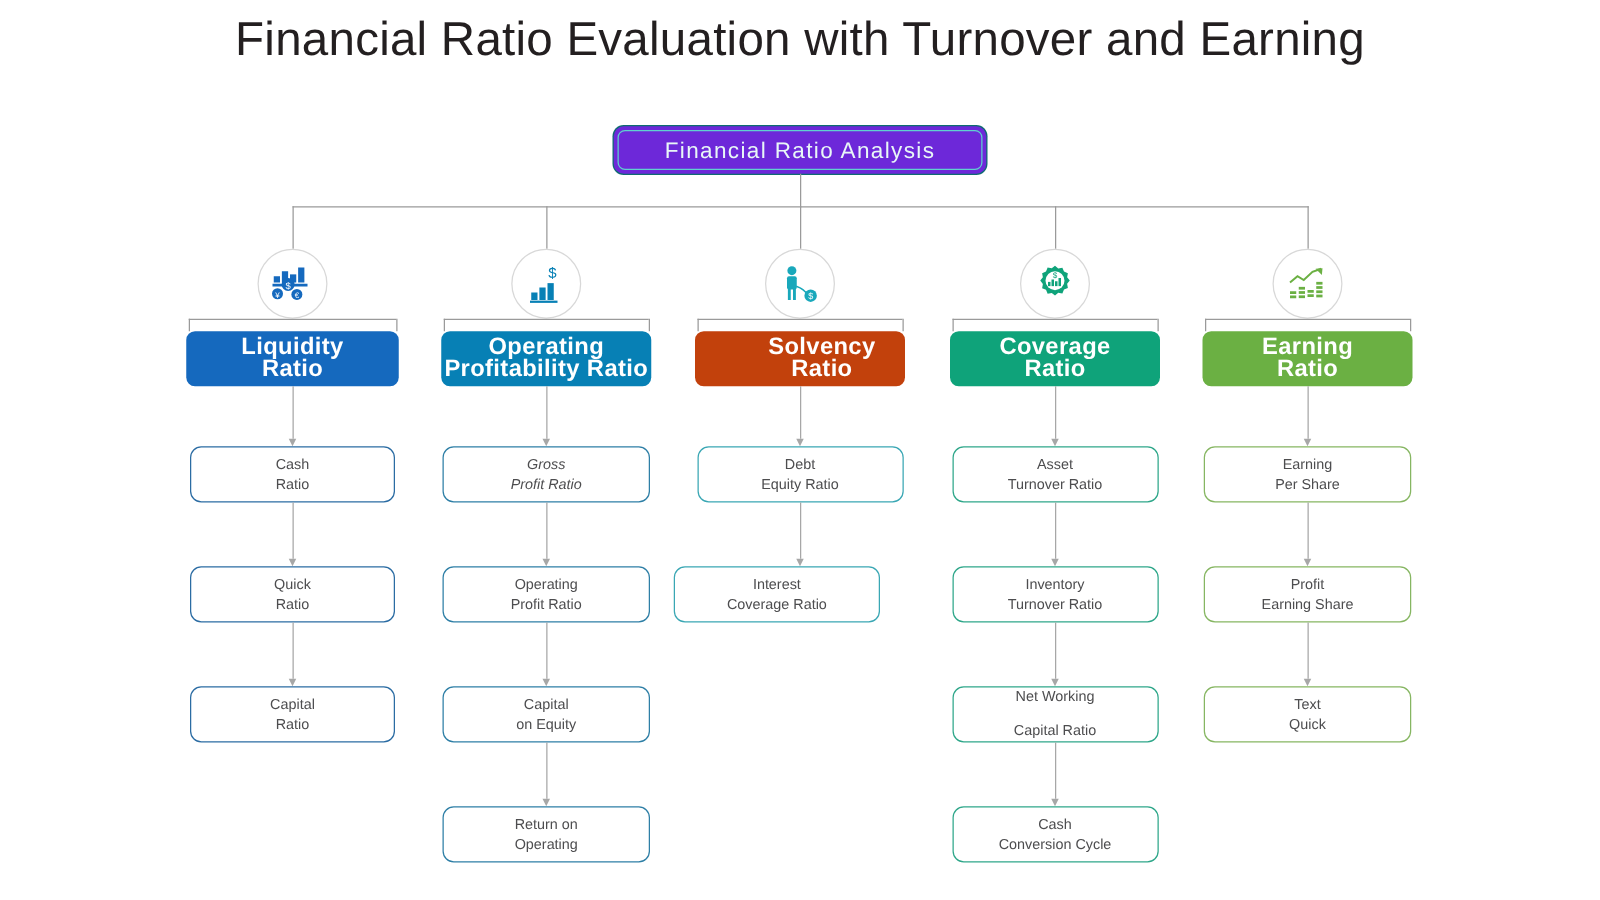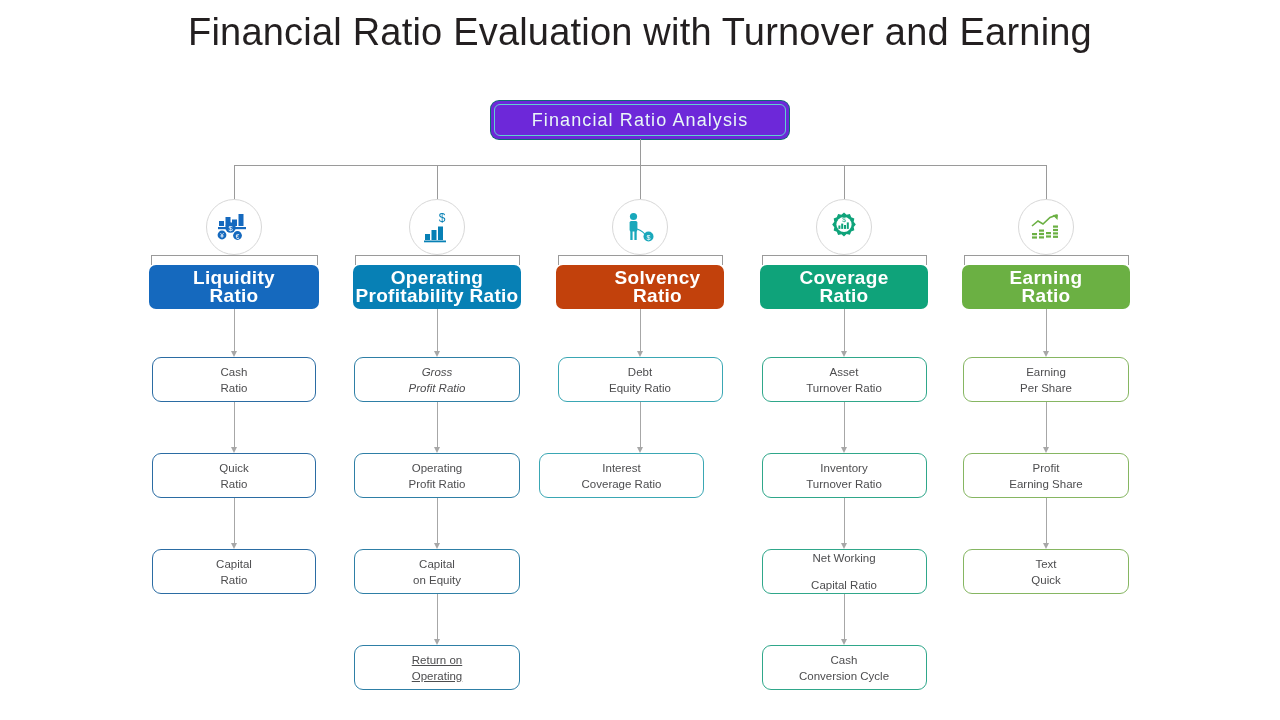--- a/index.html
+++ b/index.html
@@ -192,21 +192,21 @@
         <div class="head" style="top:45px;"></div>
       </div>
       <div class="sub-box" style="left:354px; top:549px; width:166px; border-color:#2e7fa6;">
         <span class="ln">Capital</span>
         <span class="ln">on Equity</span>
       </div>
       <div class="arrow" style="left:432px; top:594px; height:51px;">
         <div class="stem" style="height:45px;"></div>
         <div class="head" style="top:45px;"></div>
       </div>
-      <div class="sub-box" style="left:354px; top:645px; width:166px; border-color:#2e7fa6;text-decoration:underline;">
+      <div class="sub-box" style="left:354px; top:645px; width:166px; border-color:#2e7fa6;">
         <span class="ln">Return on</span>
         <span class="ln">Operating</span>
       </div>
       <div class="vline" style="left:640px; top:165px; height:34px;"></div>
       <div class="icon-circle" style="left:612px; top:199px;">
         <span>
           <svg width="32" height="32" viewBox="0 0 32 32">
             <circle cx="9.5" cy="5.5" r="3.6" fill="#19a8bb"></circle>
             <rect x="5.6" y="10" width="7.8" height="10.5" rx="1.6" fill="#19a8bb"></rect>
             <rect x="6.3" y="20" width="2.3" height="9" fill="#19a8bb"></rect>

